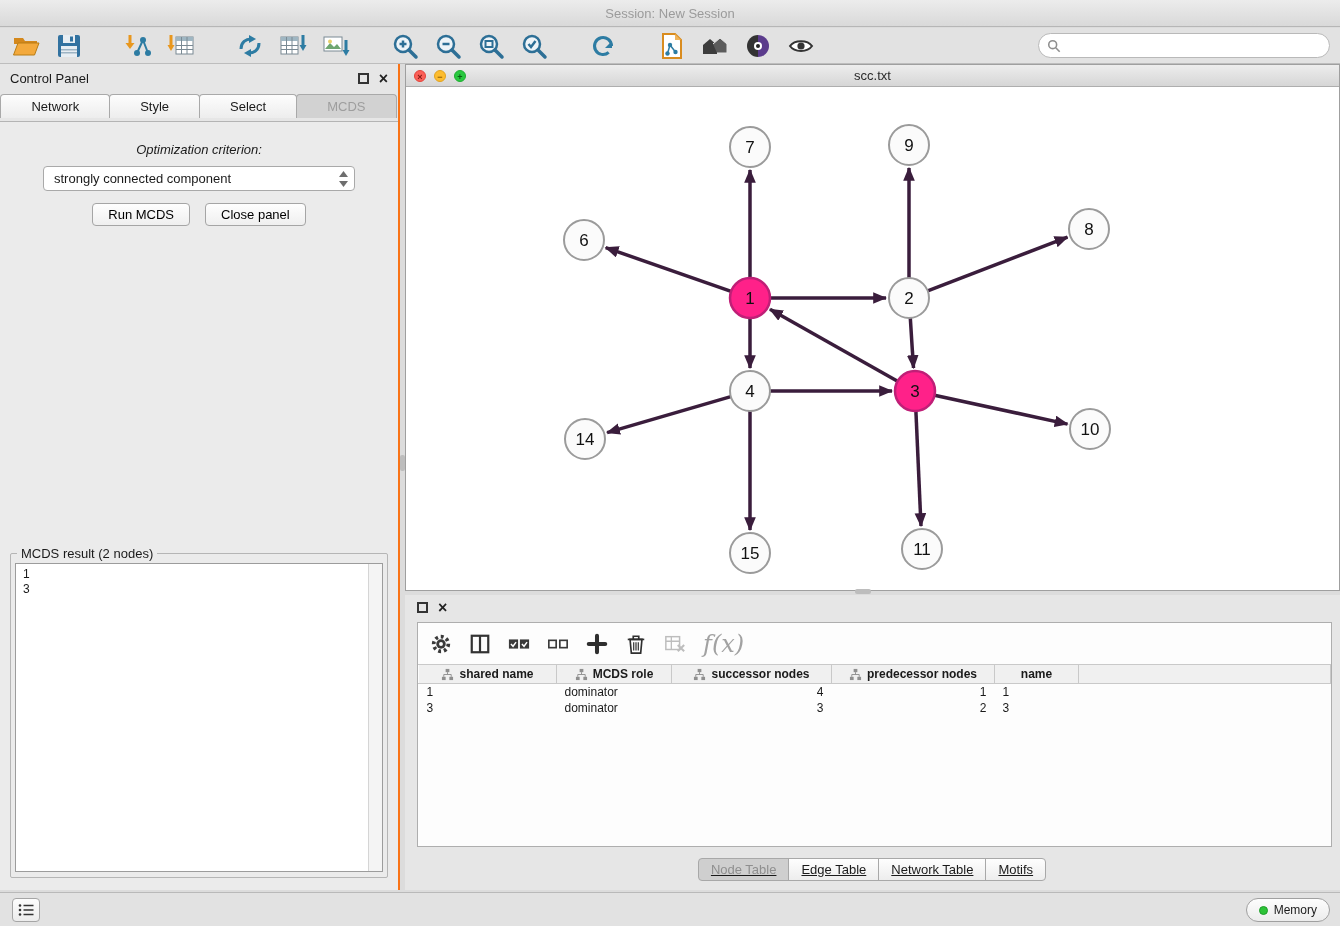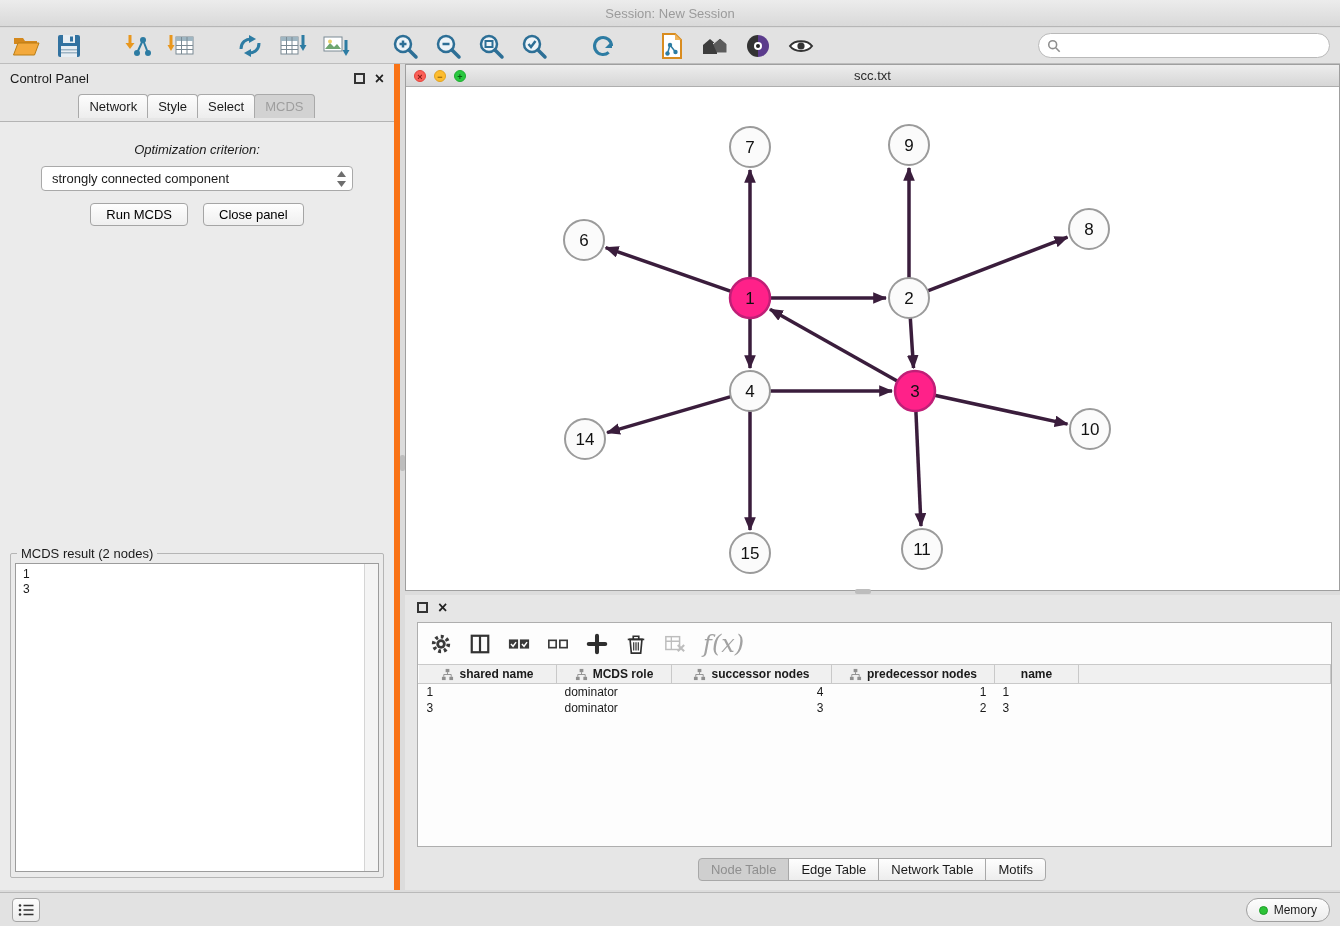--- a/index.html
+++ b/index.html
@@ -23,27 +23,27 @@
   .status-left-btn { position: absolute; left: 12px; top: 5px; width: 28px; height: 24px;
     border: 1px solid #a5a5a5; border-radius: 4px; background: linear-gradient(#fdfdfd,#ececec);
     display: flex; align-items: center; justify-content: center; }
   .memory-btn { position: absolute; right: 10px; top: 5px; height: 24px; padding: 0 12px;
     border: 1px solid #a0a0a0; border-radius: 12px; background: linear-gradient(#fdfdfd,#ececec);
     display: flex; align-items: center; gap: 6px; font-size: 12px; }
   .green-dot { width: 9px; height: 9px; border-radius: 50%; background: #2cc337; border: 1px solid #1f9d2a; }
 
   
   .control-panel { position: absolute; left: 0; top: 64px; width: 400px; bottom: 36px;
-    background: #e6e6e6; border-right: 6px solid #f97316; }
+    background: #e6e6e6; border-right: 2px solid #f97316; }
   .panel-header { height: 28px; display: flex; align-items: center; padding: 0 10px; }
   .panel-title { flex: 1; font-size: 13px; color: #1a1a1a; }
   .float-btn { width: 11px; height: 11px; border: 2px solid #333; margin-right: 10px; }
   .close-x { font-size: 16px; font-weight: bold; color: #222; line-height: 11px; }
   .tabs-row { display: flex; justify-content: center; padding-top: 2px; }
-  .tab { padding: 4px 10px; font-size: 13px; border: 1px solid #a9a9a9; border-bottom: none;
+  .tab { padding: 4px 30px; font-size: 13px; border: 1px solid #a9a9a9; border-bottom: none;
     background: linear-gradient(#fdfdfd,#ededed); margin-left: -1px; border-radius: 4px 4px 0 0; }
   .tab.active { background: #d2d2d2; color: #9e9e9e; }
   .cp-content { position: absolute; left: 0; right: 0; top: 57px; bottom: 0; background: #ebebeb; border-top: 1px solid #b4b4b4; }
   .opt-label { text-align: center; margin-top: 20px; font-size: 13px; font-style: italic; }
   .dropdown { width: 312px; height: 25px; margin: 9px auto 0; background: #fff; border: 1px solid #a9a9a9;
     border-radius: 4px; display: flex; align-items: center; padding-left: 10px; font-size: 13px; position: relative; }
   .dropdown .stepper { position: absolute; right: 5px; top: 3px; }
   .btn-row { display: flex; justify-content: center; gap: 15px; margin-top: 12px; }
   .push-btn { padding: 3px 15px; font-size: 13px; border: 1px solid #a5a5a5; border-radius: 4px;
     background: linear-gradient(#fefefe,#efefef); }
@@ -75,21 +75,21 @@
   .tb-toolbar { height: 41px; display: flex; align-items: center; padding-left: 12px; gap: 17px; }
   .tb-icon { width: 22px; height: 22px; }
   .fx-label { font-family: "DejaVu Serif", serif; font-style: italic; color: #a2a2a2; font-size: 24px; }
   .ntable { width: 100%; border-collapse: collapse; table-layout: fixed; font-size: 12px; }
   .ntable th { background: #f0f0f0; border: 1px solid #c9c9c9; border-left: none; font-weight: bold;
     height: 19px; padding: 0 4px; white-space: nowrap; overflow: hidden; }
   .ntable th:first-child { border-left: 1px solid transparent; }
   .th-inner { display: flex; align-items: center; justify-content: center; gap: 5px; }
   .ntable td { height: 16px; padding: 0 8px; white-space: nowrap; }
   .td-right { text-align: right; padding-right: 16px; }
-  .tp-tabs { position: absolute; left: 0; right: 0; bottom: 9px; display: flex; justify-content: center; }
+  .tp-tabs { position: absolute; left: 0; right: 0; bottom: 9px; display: flex; justify-content: center; text-decoration: underline; }
   .tp-tab { padding: 3px 12px; font-size: 13px; border: 1px solid #a8a8a8; margin-left: -1px;
     background: linear-gradient(#fefefe,#ededed); }
   .tp-tab:first-child { border-radius: 4px 0 0 4px; }
   .tp-tab:last-child { border-radius: 0 4px 4px 0; }
   .tp-tab.active { background: #cfcfcf; color: #8f8f8f; }
 
   svg text { font-family: "Liberation Sans", sans-serif; }
 </style>
 </head>
 <body>

